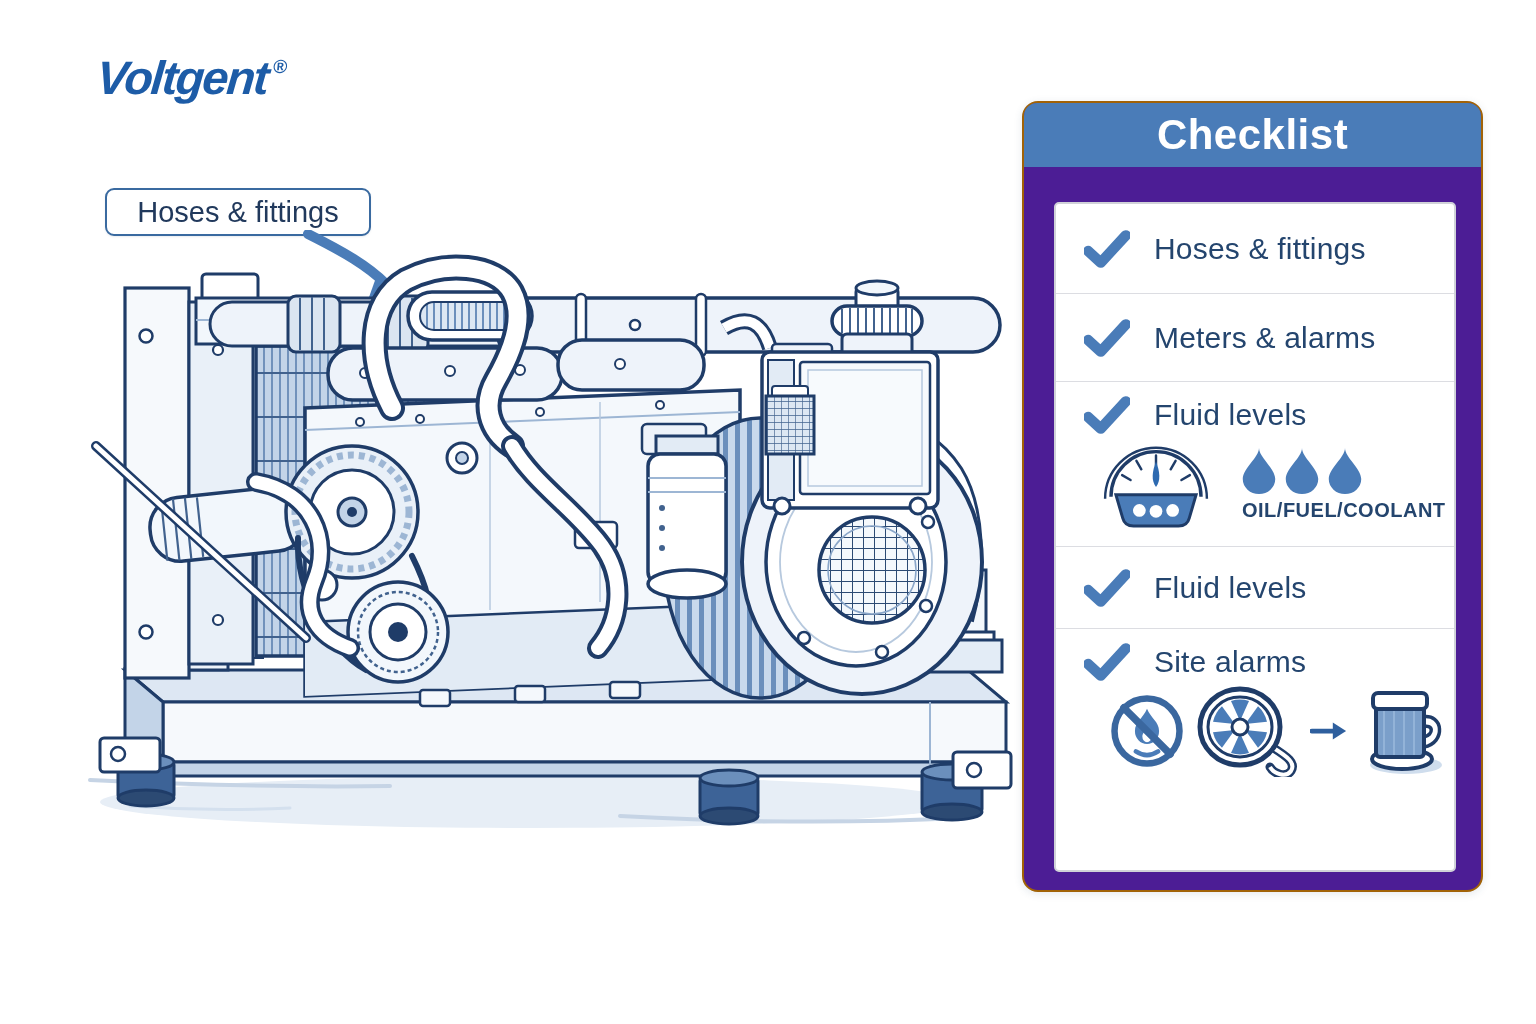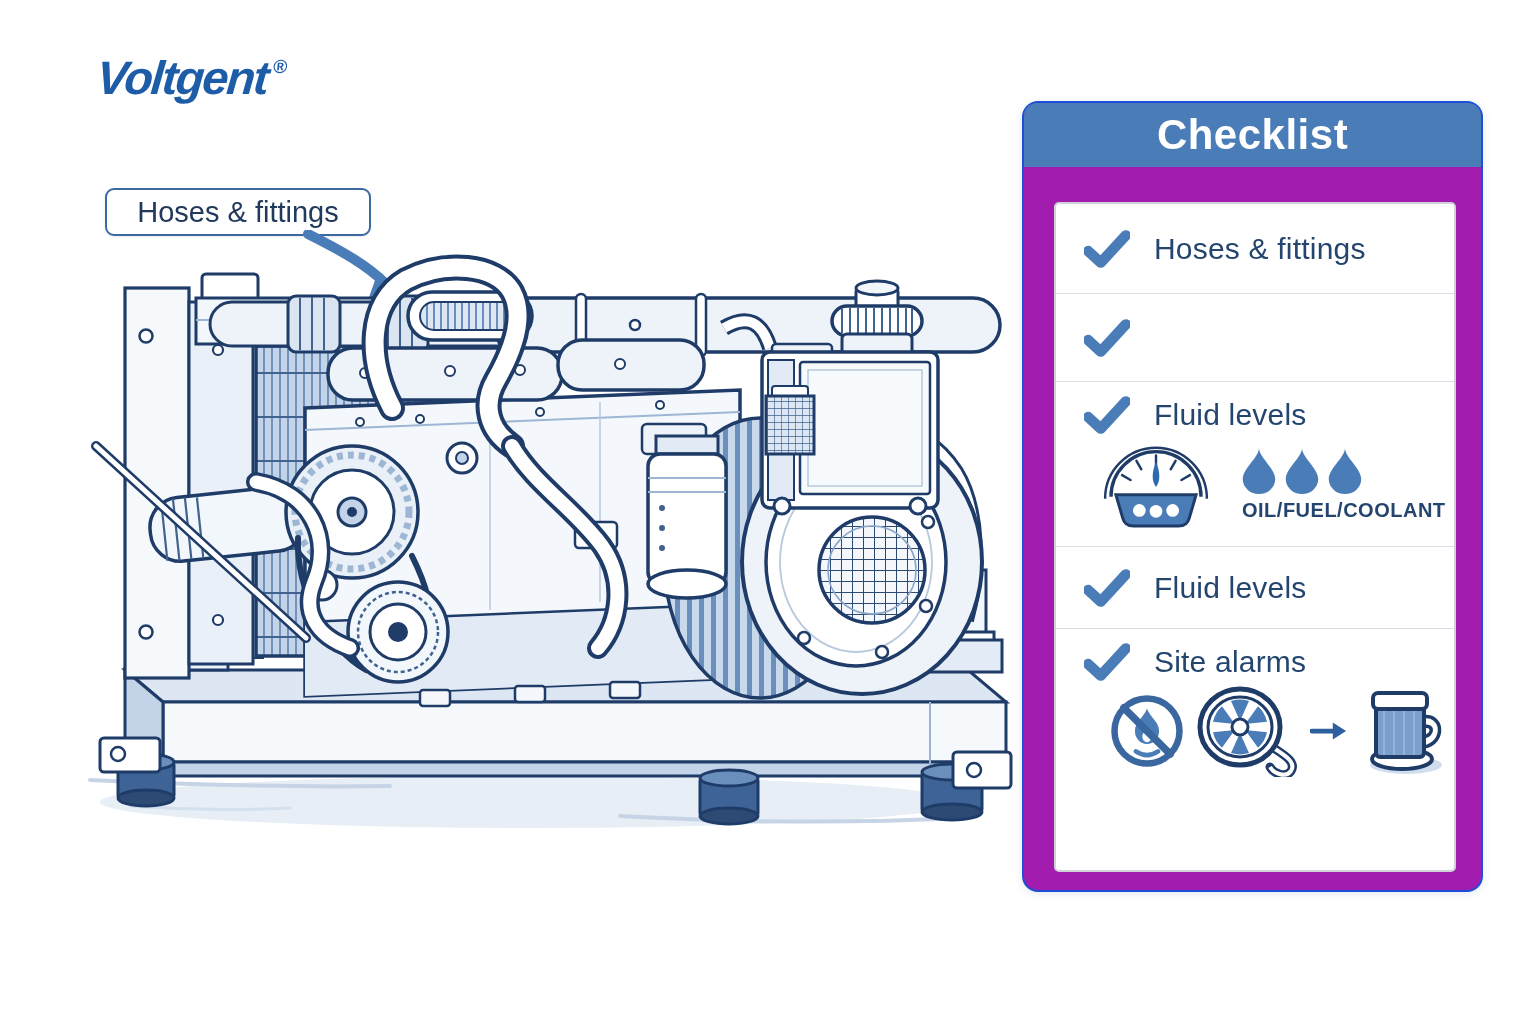--- a/index.html
+++ b/index.html
@@ -14,22 +14,22 @@
   
   .callout{position:absolute;left:105px;top:188px;width:262px;height:44px;background:#fff;
            border:2.5px solid #3a6aa0;border-radius:9px;display:flex;align-items:center;justify-content:center;
            font-size:29px;color:#21395c;font-weight:500;box-shadow:0 1px 2px rgba(40,70,110,.10);}
   .callout-arrow{position:absolute;left:300px;top:230px;}
 
   
   .gen{position:absolute;left:60px;top:240px;}
 
   
-  .panel{position:absolute;left:1022px;top:101px;width:461px;height:791px;background:#a21caf;
-         border:2px solid #1d4ed8;border-radius:16px;box-shadow:0 2px 8px rgba(40,70,110,.12);box-sizing:border-box;}
+  .panel{position:absolute;left:1022px;top:101px;width:461px;height:791px;background:#4c1d95;
+         border:2px solid #a16207;border-radius:16px;box-shadow:0 2px 8px rgba(40,70,110,.12);box-sizing:border-box;}
   .panel-header{height:64px;background:#4a7cb8;border-radius:13px 13px 0 0;display:flex;align-items:center;justify-content:center;}
   .panel-title{color:#fff;font-size:42px;font-weight:bold;letter-spacing:.5px;}
   .list{position:absolute;left:30px;top:99px;width:402px;height:670px;background:#fff;
         border:2px solid #d0d2d8;border-radius:5px;box-sizing:border-box;overflow:hidden;}
   .row{display:flex;align-items:center;gap:24px;padding-left:28px;border-bottom:1px solid #dcdde2;box-sizing:border-box;}
   .row.tall{flex-direction:column;align-items:stretch;justify-content:flex-start;gap:0;padding-left:0;}
   .row.tall .label-line{display:flex;align-items:center;gap:24px;padding-left:28px;margin-top:14px;}
   .h1{height:90px}.h2{height:88px}.h3{height:165px}.h4{height:82px}.h5{height:83px}
   .h6{height:160px;border-bottom:none}
   .item-label{font-size:30px;color:#24456e;font-weight:500;letter-spacing:.2px;}
@@ -288,20 +288,21 @@
         <svg width="46" height="38" viewBox="0 0 44 36">
           <path d="M4,20 L16,31 L40,5" fill="none" stroke="#4a7cb8" stroke-width="10" stroke-linecap="round" stroke-linejoin="round"></path>
         </svg>
         <span class="item-label">Hoses &amp; fittings</span>
       </div>
 
       <div class="row h2">
         <svg width="46" height="38" viewBox="0 0 44 36">
           <path d="M4,20 L16,31 L40,5" fill="none" stroke="#4a7cb8" stroke-width="10" stroke-linecap="round" stroke-linejoin="round"></path>
         </svg>
+        <span class="item-label">Meters &amp; alarms</span>
       </div>
 
       <div class="row tall h3">
         <div class="label-line">
           <svg width="46" height="38" viewBox="0 0 44 36">
             <path d="M4,20 L16,31 L40,5" fill="none" stroke="#4a7cb8" stroke-width="10" stroke-linecap="round" stroke-linejoin="round"></path>
           </svg>
           <span class="item-label">Fluid levels</span>
         </div>
         <div class="detail-fluid">

